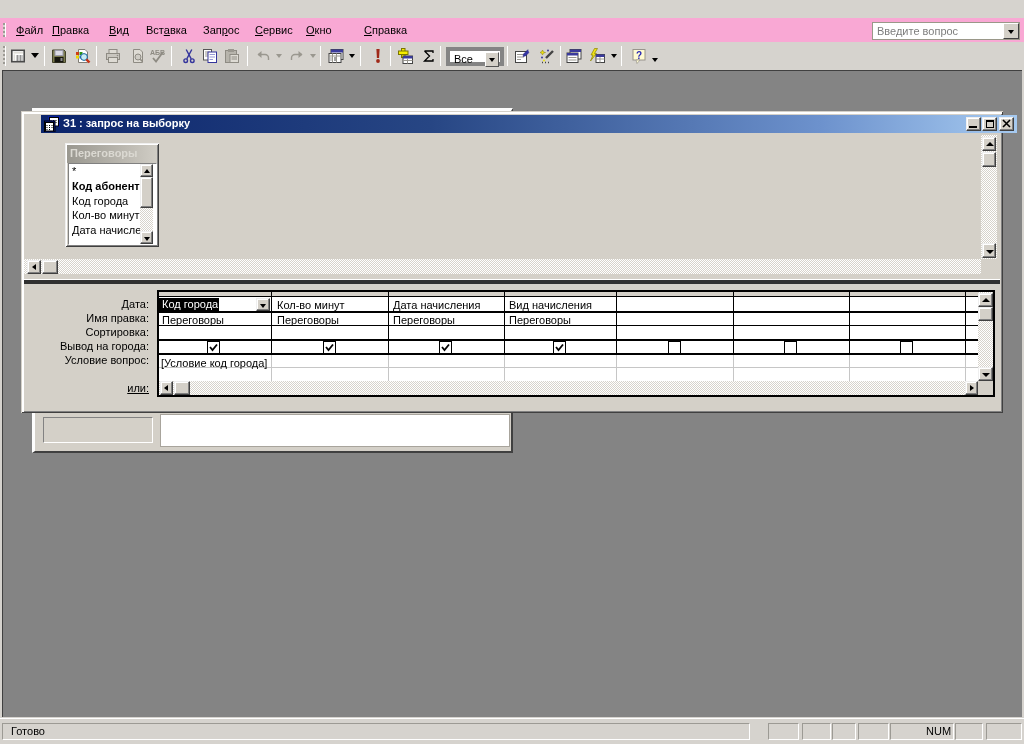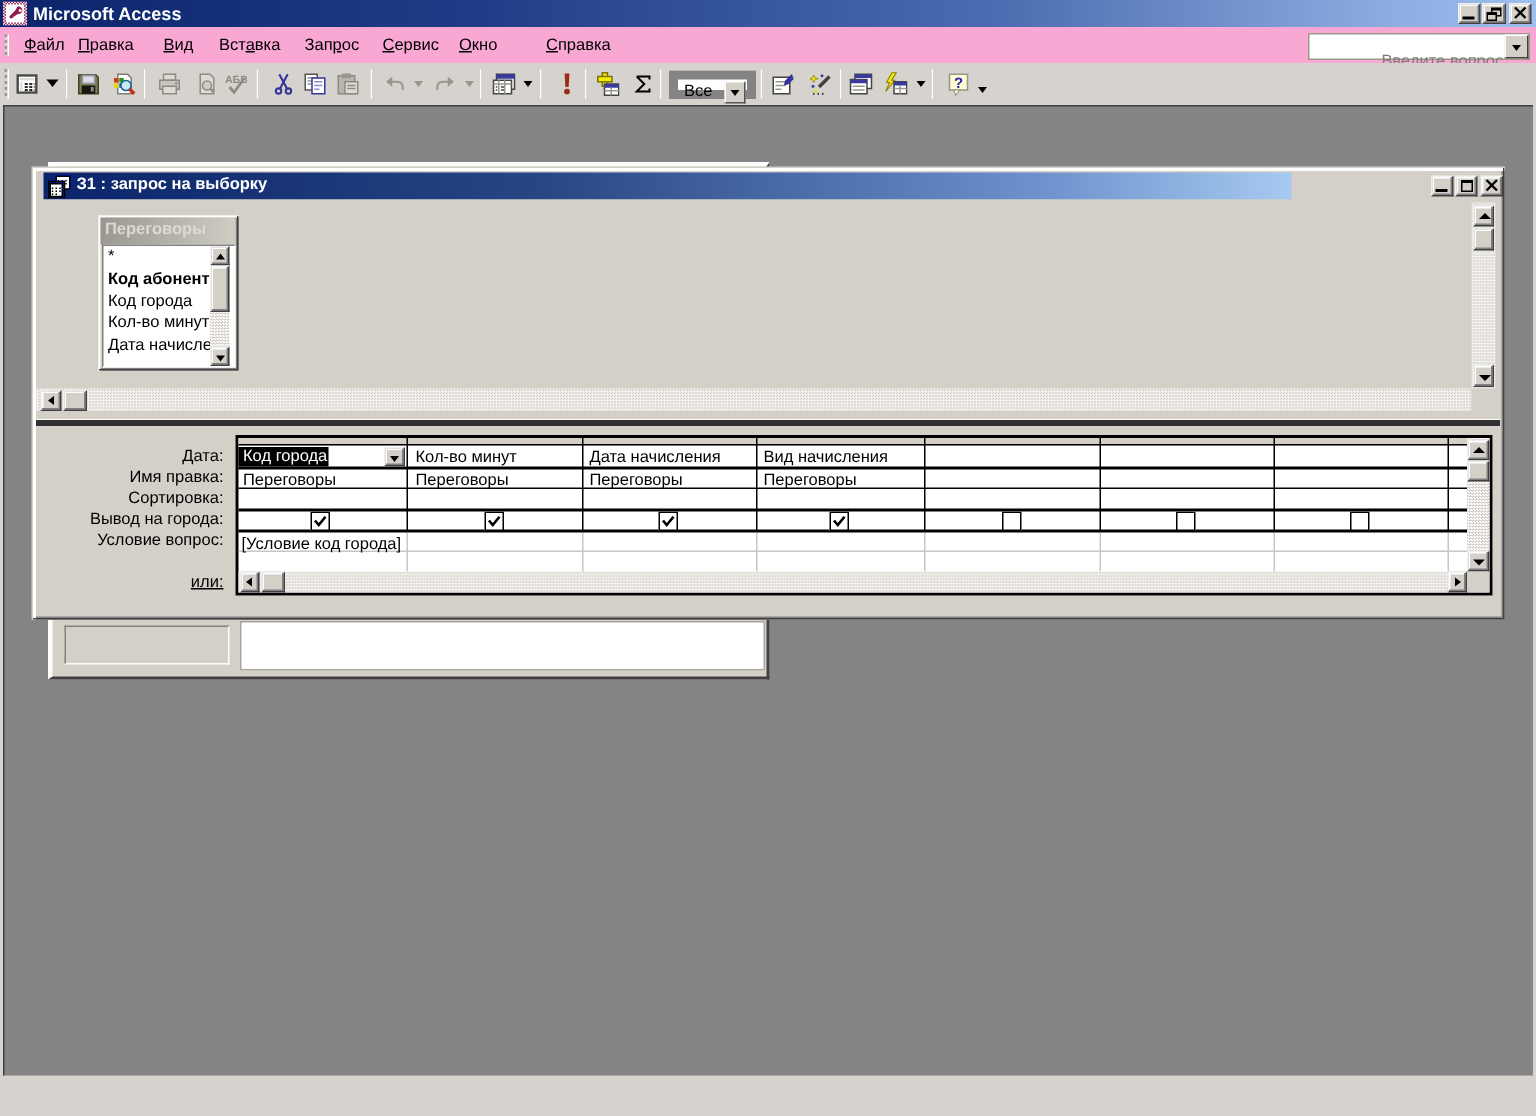--- a/index.html
+++ b/index.html
@@ -11,28 +11,28 @@
   background:linear-gradient(to right,#0b246b 0%,#1e3c85 30%,#4b6cb0 65%,#8cabdf 90%,#9cc0ee 100%); }
 .tbar .ttxt { position:absolute; left:22px; top:2px; color:#fff; font-weight:bold; font-size:12px; letter-spacing:0; }
 .wbtn { position:absolute; top:2px; width:15px; height:14px; background:#d4d0c8;
   border:1px solid; border-color:#efefef #404040 #404040 #efefef;
   box-shadow:inset -1px -1px 0 #808080, inset 1px 1px 0 #fff; }
 
 .mbar { left:0; top:18px; width:1024px; height:24px; background:#f9a8d4; }
 .mitem { position:absolute; top:0; height:24px; line-height:24px; color:#000; }
 .handle { position:absolute; width:3px; background-image:repeating-linear-gradient(to bottom,#9c9a94 0 2px,#d6d3ce 2px 4px); border-right:1px solid #fff; }
 .qbox { position:absolute; left:872px; top:4px; width:148px; height:18px; background:#fff; border:1px solid #9a9889; }
-.qbox span { position:absolute; left:4px; top:12px; color:#7d7d7d;margin-left:44px; }
+.qbox span { position:absolute; left:4px; top:2px; color:#7d7d7d; }
 .qbox .dd { position:absolute; right:0px; top:0px; width:16px; height:16px; background:#d4d0c8; border:1px solid; border-color:#fff #404040 #404040 #fff; }
 
 .tool { left:0; top:42px; width:1024px; height:28px; background:#d6d3ce; }
 .tbtn { position:absolute; top:6px; width:16px; height:16px; }
 .sep { position:absolute; top:4px; width:1px; height:20px; background:#9c9a94; border-right:1px solid #fff; }
 .darr { position:absolute; top:12px; width:0; height:0; border-left:3px solid transparent; border-right:3px solid transparent; border-top:4px solid #000; }
-.combo { position:absolute; background:#ffffff; border:6px solid #b91c1c; }
+.combo { position:absolute; background:#ffffff; border:4px solid #b91c1c; }
 
 .mdi { left:2px; top:70px; width:1020px; height:647px; background:#848484; border-top:1px solid #404040; border-left:1px solid #404040; }
 
 .win { position:absolute; background:#d4d0c8; }
 .raised3 { box-shadow: inset 1px 1px 0 #d4d0c8, inset -1px -1px 0 #404040, inset 3px 3px 0 #fff, inset -2px -2px 0 #808080, inset -3px -3px 0 #d4d0c8; }
 
 .dith { background-image:conic-gradient(#fff 0 25%, #d7d3cb 25% 50%, #fff 50% 75%, #d7d3cb 75%); background-size:2px 2px; }
 .sbtn { position:absolute; background:#d4d0c8; border:1px solid; border-color:#efefef #404040 #404040 #efefef; box-shadow:inset -1px -1px 0 #808080, inset 1px 1px 0 #fff; }
 .tri { position:absolute; width:0; height:0; }
 
@@ -41,42 +41,20 @@
 .glabel { position:absolute; left:0px; width:129px; text-align:right; padding-right:4px; line-height:14px; }
 .gtext { position:absolute; line-height:14px; white-space:nowrap; }
 .cb { position:absolute; width:13px; height:13px; background:#fff; border:1px solid #000; }
 
 .status { left:0; top:718px; width:1024px; height:26px; background:#d6d3ce; border-top:1px solid #fff; }
 .sseg { position:absolute; top:4px; height:17px; border:1px solid; border-color:#9c9a94 #fff #fff #9c9a94; line-height:15px; }
 </style></head>
 <body>
 <div class="app">
 
-  <div class="abs tbar">
-    <svg class="abs" style="left:2px;top:1px" width="16" height="16">
-      <rect x="0" y="0" width="16" height="16" fill="#fff"></rect>
-      <rect x="0.5" y="0.5" width="15" height="15" fill="none" stroke="#8c1c4c" stroke-width="1" stroke-dasharray="1 1"></rect>
-      <rect x="1.5" y="1.5" width="13" height="13" fill="none" stroke="#8c1c4c" stroke-width="1" stroke-dasharray="1 1"></rect>
-      <path d="M10.2 3.2 a2.8 2.8 0 0 1 2.6 3.7 l-1.5 1.5 -1.1-.3 -.7.8 -.9 0 -.5.9 -1 .1 -.3 1 -2.1.5 -.5-1.4 4.4-4.5 a2.8 2.8 0 0 1 1.6-2.3z" fill="#8c1c4c"></path>
-      <circle cx="11.4" cy="6" r="1" fill="#fff"></circle>
-    </svg>
-    <span class="ttxt">Microsoft Access</span>
-    <div class="wbtn" style="left:972px">
-        <div style="position:absolute;left:2px;top:8px;width:8px;height:2px;background:#000"></div>
-      </div>
-    <div class="wbtn" style="left:988px;width:16px">
-      <div style="position:absolute;left:5px;top:2px;width:7px;height:6px;border:1px solid #000;border-top-width:2px"></div>
-      <div style="position:absolute;left:2px;top:5px;width:7px;height:6px;border:1px solid #000;border-top-width:2px;background:#d4d0c8"></div>
-    </div>
-    <div class="wbtn" style="left:1006px">
-      <svg width="13" height="12">
-          <path d="M3 2 L10 9 M10 2 L3 9" stroke="#000" stroke-width="1.6"></path>
-        </svg>
-    </div>
-  </div>
 
   <div class="abs mbar">
     <div class="handle" style="left:3px;top:5px;height:14px"></div>
     <div class="mitem" style="left:16px"><u>Ф</u>айл</div>
     <div class="mitem" style="left:52px"><u>П</u>равка</div>
     <div class="mitem" style="left:109px"><u>В</u>ид</div>
     <div class="mitem" style="left:146px">Вст<u>а</u>вка</div>
     <div class="mitem" style="left:203px">Зап<u>р</u>ос</div>
     <div class="mitem" style="left:255px"><u>С</u>ервис</div>
     <div class="mitem" style="left:306px"><u>О</u>кно</div>
@@ -252,21 +230,21 @@
 
   <div class="abs mdi">
 
     <div class="win" style="left:29px;top:37px;width:481px;height:345px;border-top:3px solid #fdfdfd;border-left:3px solid #fdfdfd;border-right:2px solid #404040;border-bottom:2px solid #404040;">
       <div class="abs" style="left:8px;top:306px;width:110px;height:26px;background:#d4d0c8;border:1px solid #828282;border-right-color:#fff;border-bottom-color:#fff;"></div>
       <div class="abs" style="left:125px;top:303px;width:350px;height:33px;background:#fff;border:1px solid #a8a49c;"></div>
     </div>
 
     <div class="win raised3" style="left:18px;top:40px;width:982px;height:302px;">
 
-      <div class="abs" style="left:8px;top:4px;width:832px;height:18px;background:linear-gradient(to right,#0b246b 0%,#274684 40%,#6d92cd 80%,#a6caf0 100%);">
+      <div class="abs" style="left:20px;top:4px;width:976px;height:18px;background:linear-gradient(to right,#0b246b 0%,#274684 40%,#6d92cd 80%,#a6caf0 100%);">
         <svg class="abs" style="left:3px;top:1px" width="16" height="16">
           <rect x="4" y="0" width="12" height="11" fill="#0a1f9c"></rect>
           <rect x="5.5" y="1.5" width="9" height="8.5" fill="#fff" stroke="#000"></rect>
           <path d="M6.5 4.5 H7.5 M9 4.5 H10 M11.5 4.5 H12.5 M6.5 6.5 H7.5 M9 6.5 H10 M11.5 6.5 H12.5 M6.5 8.5 H7.5 M9 8.5 H10" stroke="#000"></path>
           <rect x="0" y="4.5" width="11" height="11.5" fill="#0a1f9c"></rect>
           <rect x="0.5" y="5" width="10.5" height="11" fill="none" stroke="#000"></rect>
           <rect x="1.5" y="6.5" width="8" height="8.5" fill="#fff" stroke="#000"></rect>
           <path d="M2.5 9.5 H3.5 M5 9.5 H6 M7.5 9.5 H8.5 M2.5 11.5 H3.5 M5 11.5 H6 M7.5 11.5 H8.5 M2.5 13.5 H3.5 M5 13.5 H6" stroke="#000"></path>
         </svg>
         <span style="position:absolute;left:22px;top:2px;color:#fff;font-weight:bold;">З1 : запрос на выборку</span>
@@ -404,14 +382,24 @@
           <div class="sbtn" style="left:819px;top:15px;width:15px;height:14px;"></div>
           <div class="sbtn" style="left:819px;top:75px;width:15px;height:14px;">
               <div class="tri" style="left:3px;top:5px;border-left:4px solid transparent;border-right:4px solid transparent;border-top:4px solid #000;"></div>
             </div>
           <div class="abs" style="left:819px;top:89px;width:15px;height:14px;background:#d4d0c8;"></div>
         </div>
       </div>
     </div>
   </div>
 
+  <div class="abs status">
+    <div class="sseg" style="left:2px;width:748px;padding-left:8px">Готово</div>
+    <div class="sseg" style="left:768px;width:31px"></div>
+    <div class="sseg" style="left:802px;width:29px"></div>
+    <div class="sseg" style="left:832px;width:24px"></div>
+    <div class="sseg" style="left:858px;width:31px"></div>
+    <div class="sseg" style="left:890px;width:64px;padding-left:35px">NUM</div>
+    <div class="sseg" style="left:955px;width:28px"></div>
+    <div class="sseg" style="left:986px;width:36px"></div>
+  </div>
 
 </div>
 
 </body></html>

